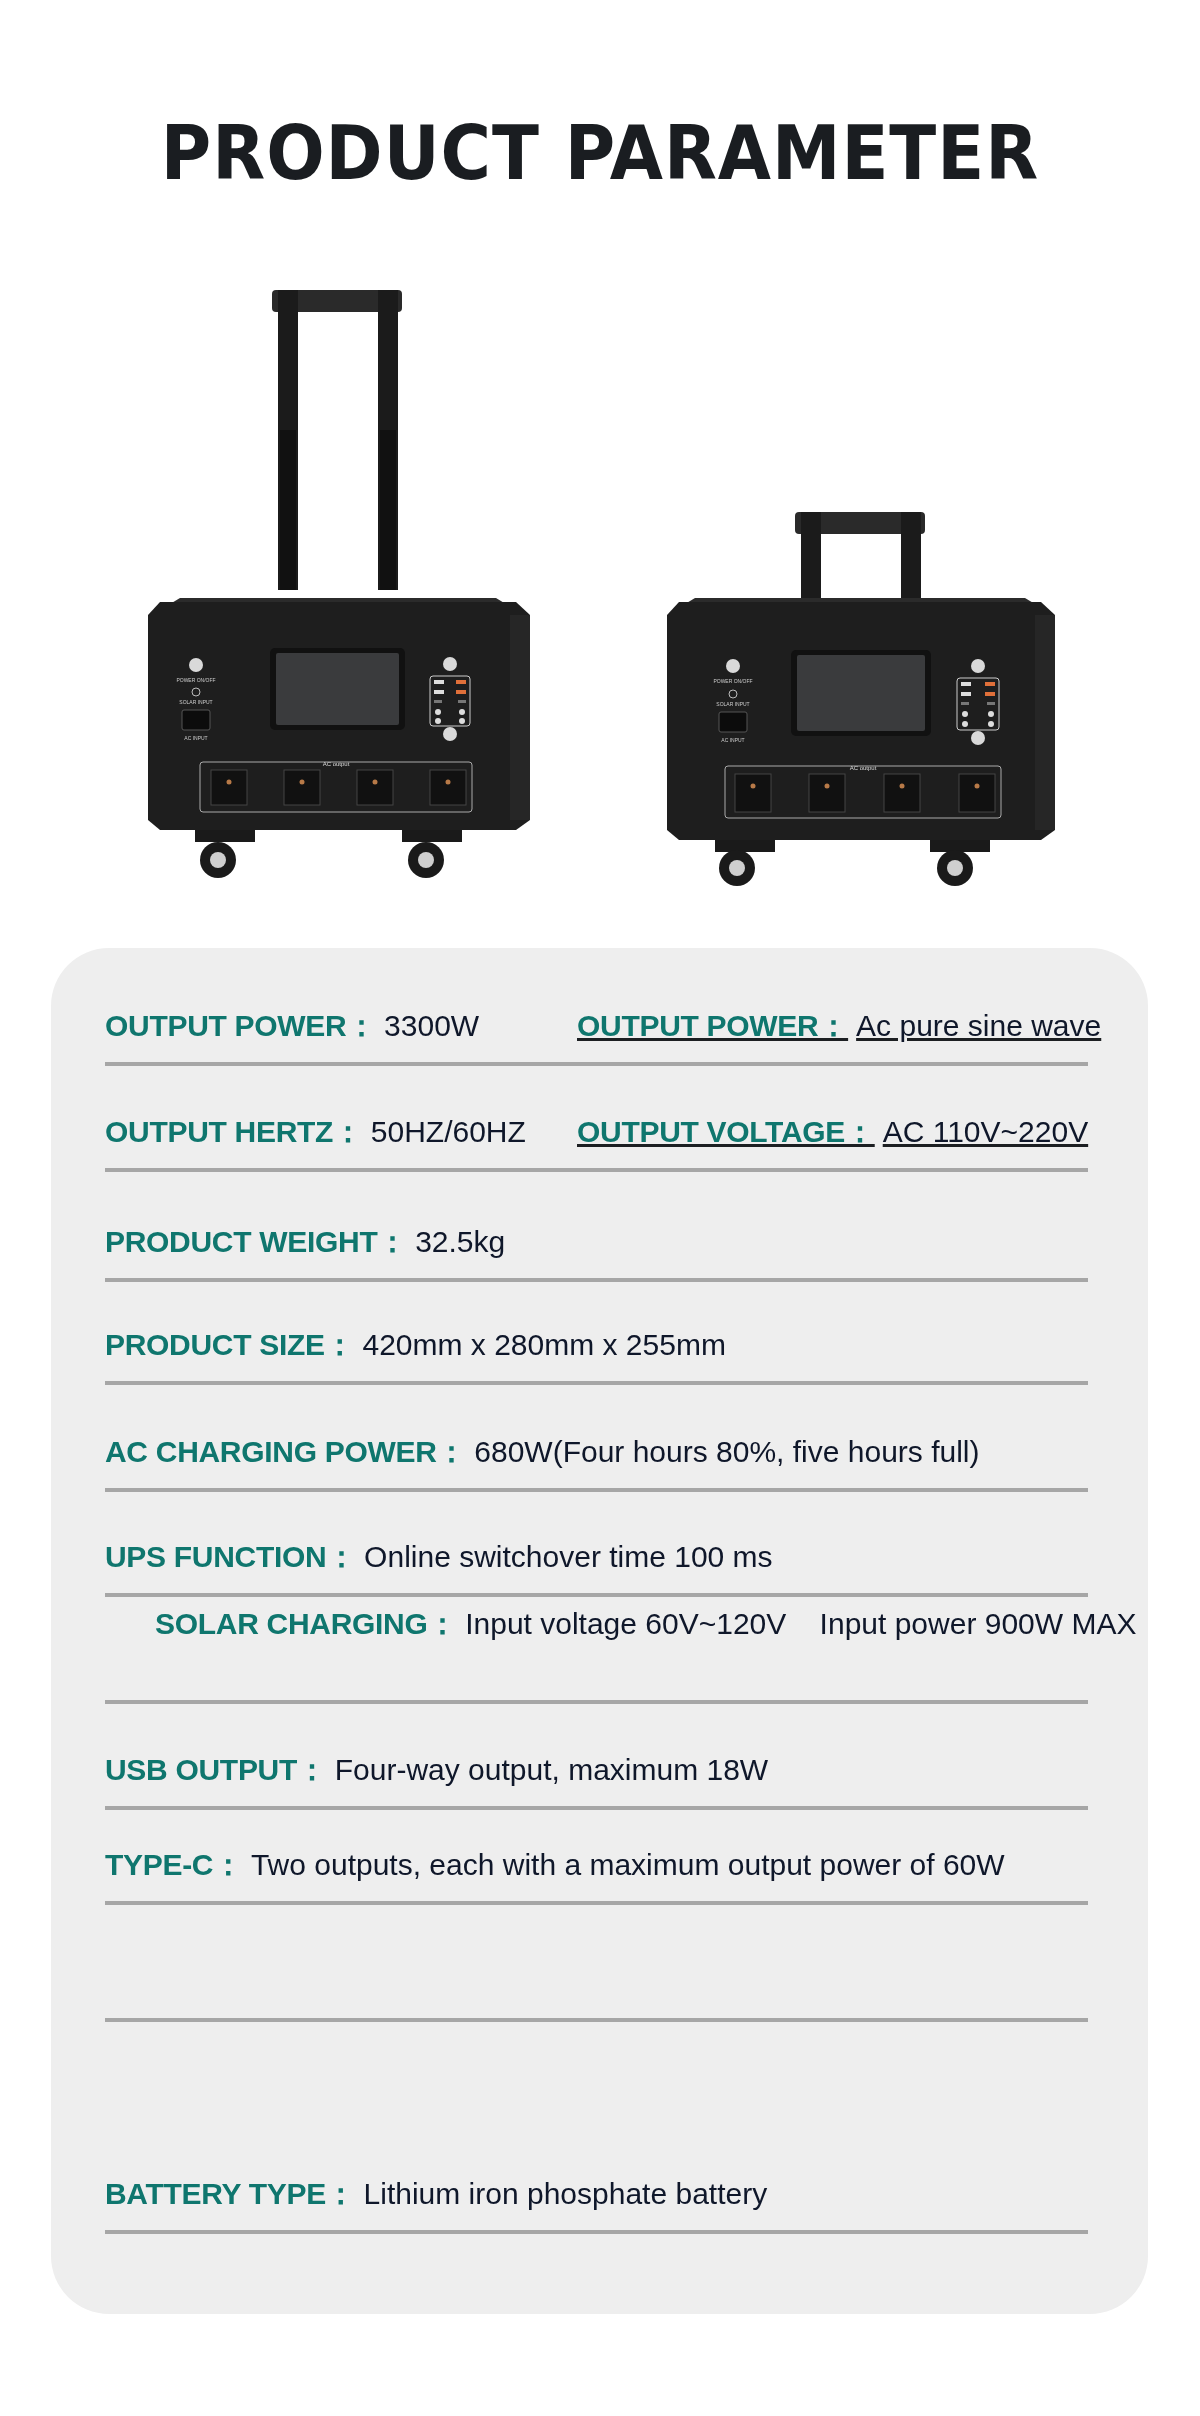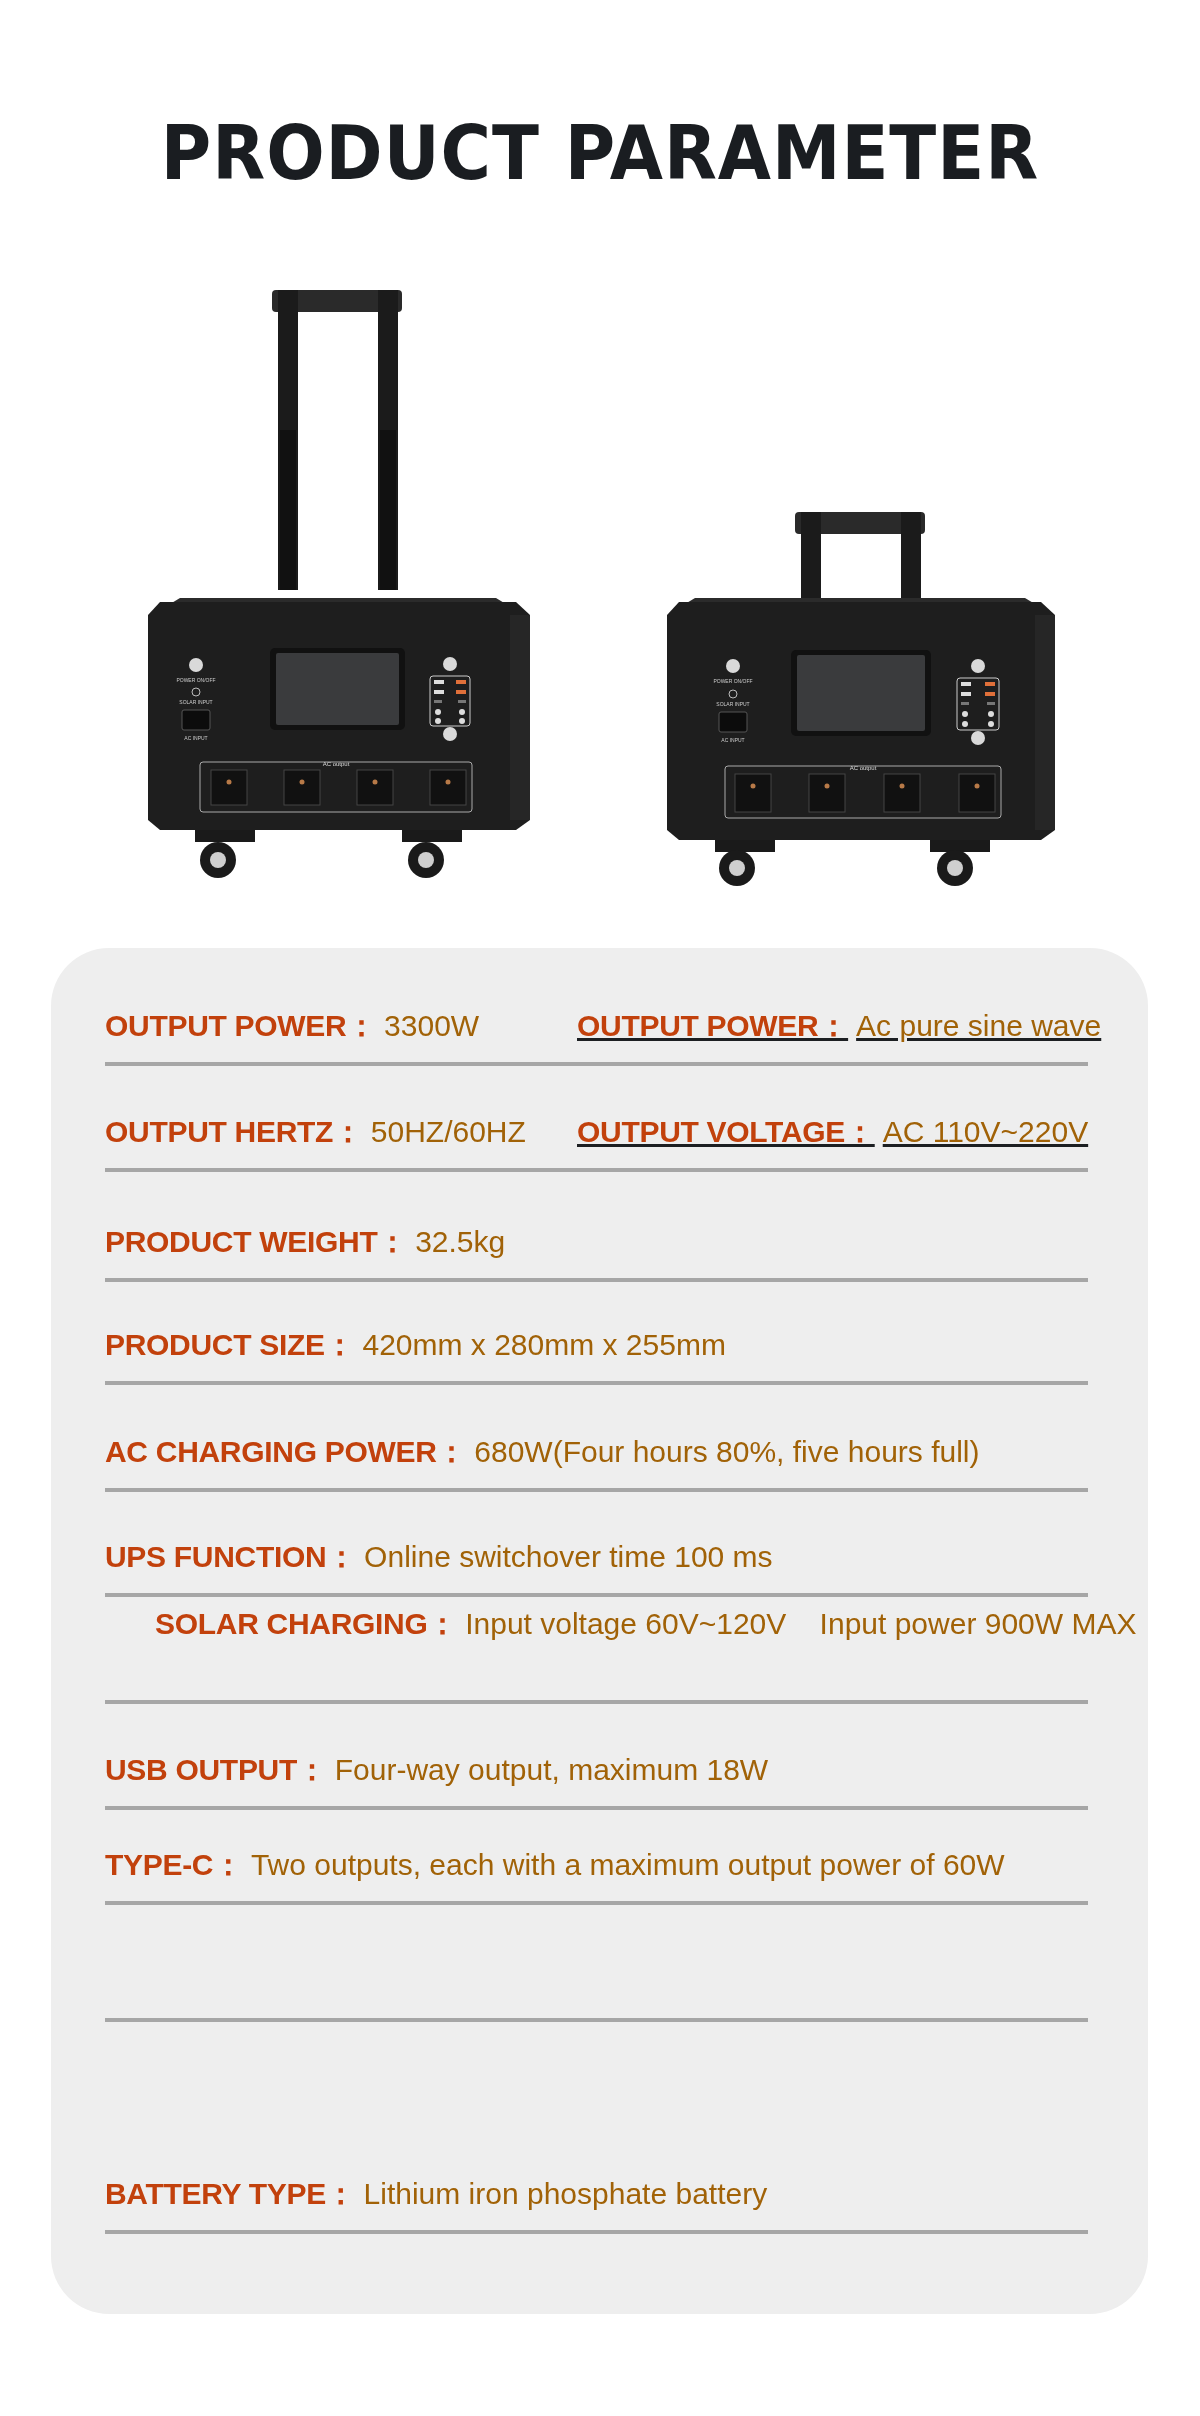--- a/index.html
+++ b/index.html
@@ -28,22 +28,22 @@
     position: absolute; left: 54px; width: 983px; height: 106px;
   }
   .spec-row .rule {
     position: absolute; left: 0; right: 0; bottom: 0; height: 4px; background: #a6a6a6;
   }
   .spec-item {
     position: absolute; bottom: 20px; white-space: nowrap; font-size: 30px; line-height: 40px;
   }
   .spec-item.right { left: 472px; text-decoration: underline; }
   .spec-item.left { left: 0; }
-  .spec-label { font-weight: 700; color: #c2410c; letter-spacing: -0.3px; }
-  .spec-value { font-weight: 400; color: #a16207; margin-left: 8px; }
+  .spec-label { font-weight: 700; color: #0f766e; letter-spacing: -0.3px; }
+  .spec-value { font-weight: 400; color: #0f172a; margin-left: 8px; }
 </style>
 </head>
 <body>
 
 <h1 class="page-title">PRODUCT PARAMETER</h1>
 
 <div class="product" id="product-tall">
   <svg width="400" height="610" viewBox="0 0 400 610">
 
     <rect x="132" y="10" width="130" height="22" rx="4" fill="#2a2a2a"></rect>

